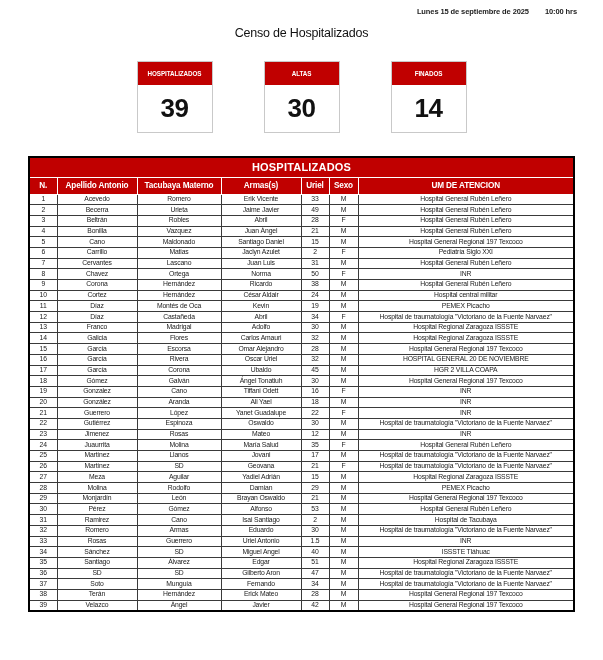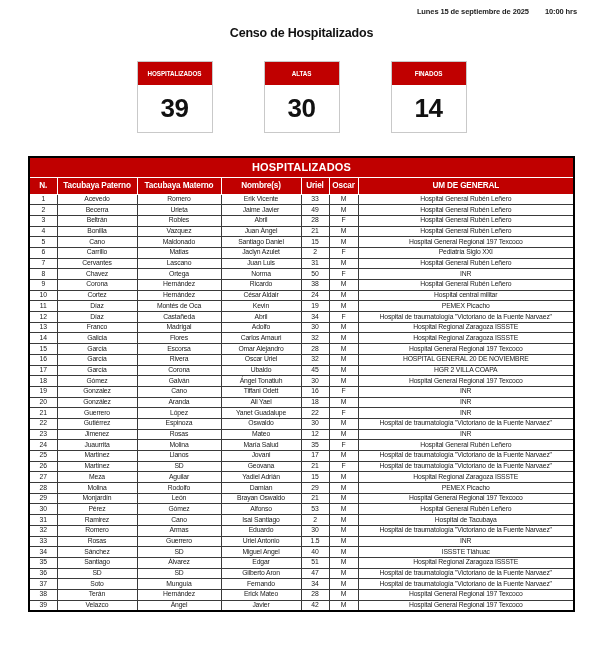--- a/index.html
+++ b/index.html
@@ -18,21 +18,21 @@
     position: absolute; top: 7px; right: 26px;
     font-size: 7.5px; font-weight: bold; color: #222;
     letter-spacing: -0.1px;
   }
   .topbar .time { margin-left: 16px; }
 
   
   .page-title {
     padding-top: 26px;
     text-align: center;
-    font-size: 12.5px; font-weight: bold; color: #111;
+    font-size: 12.5px; font-weight: normal; color: #111;
     letter-spacing: -0.2px;
   }
 
   
   .stats {
     margin-top: 21px;
     display: flex; justify-content: center; gap: 51px;
   }
   .stat-card {
     width: 76px;
@@ -134,26 +134,26 @@
         <col class="c-ed">
         <col class="c-sx">
         <col class="c-um">
     </colgroup>
     <thead>
       <tr class="banner-row">
         <th colspan="7">HOSPITALIZADOS</th>
       </tr>
       <tr class="header-row">
         <th>N.</th>
-        <th>Tacubaya Paterno</th>
+        <th>Apellido Antonio</th>
         <th>Tacubaya Materno</th>
-        <th>Nombre(s)</th>
+        <th>Armas(s)</th>
         <th>Uriel</th>
-        <th>Oscar</th>
-        <th>UM DE GENERAL</th>
+        <th>Sexo</th>
+        <th>UM DE ATENCION</th>
       </tr>
     </thead>
     <tbody>
         <tr>
           <td>1</td>
           <td>Acevedo</td>
           <td>Romero</td>
           <td>Erik Vicente</td>
           <td>33</td>
           <td>M</td>

